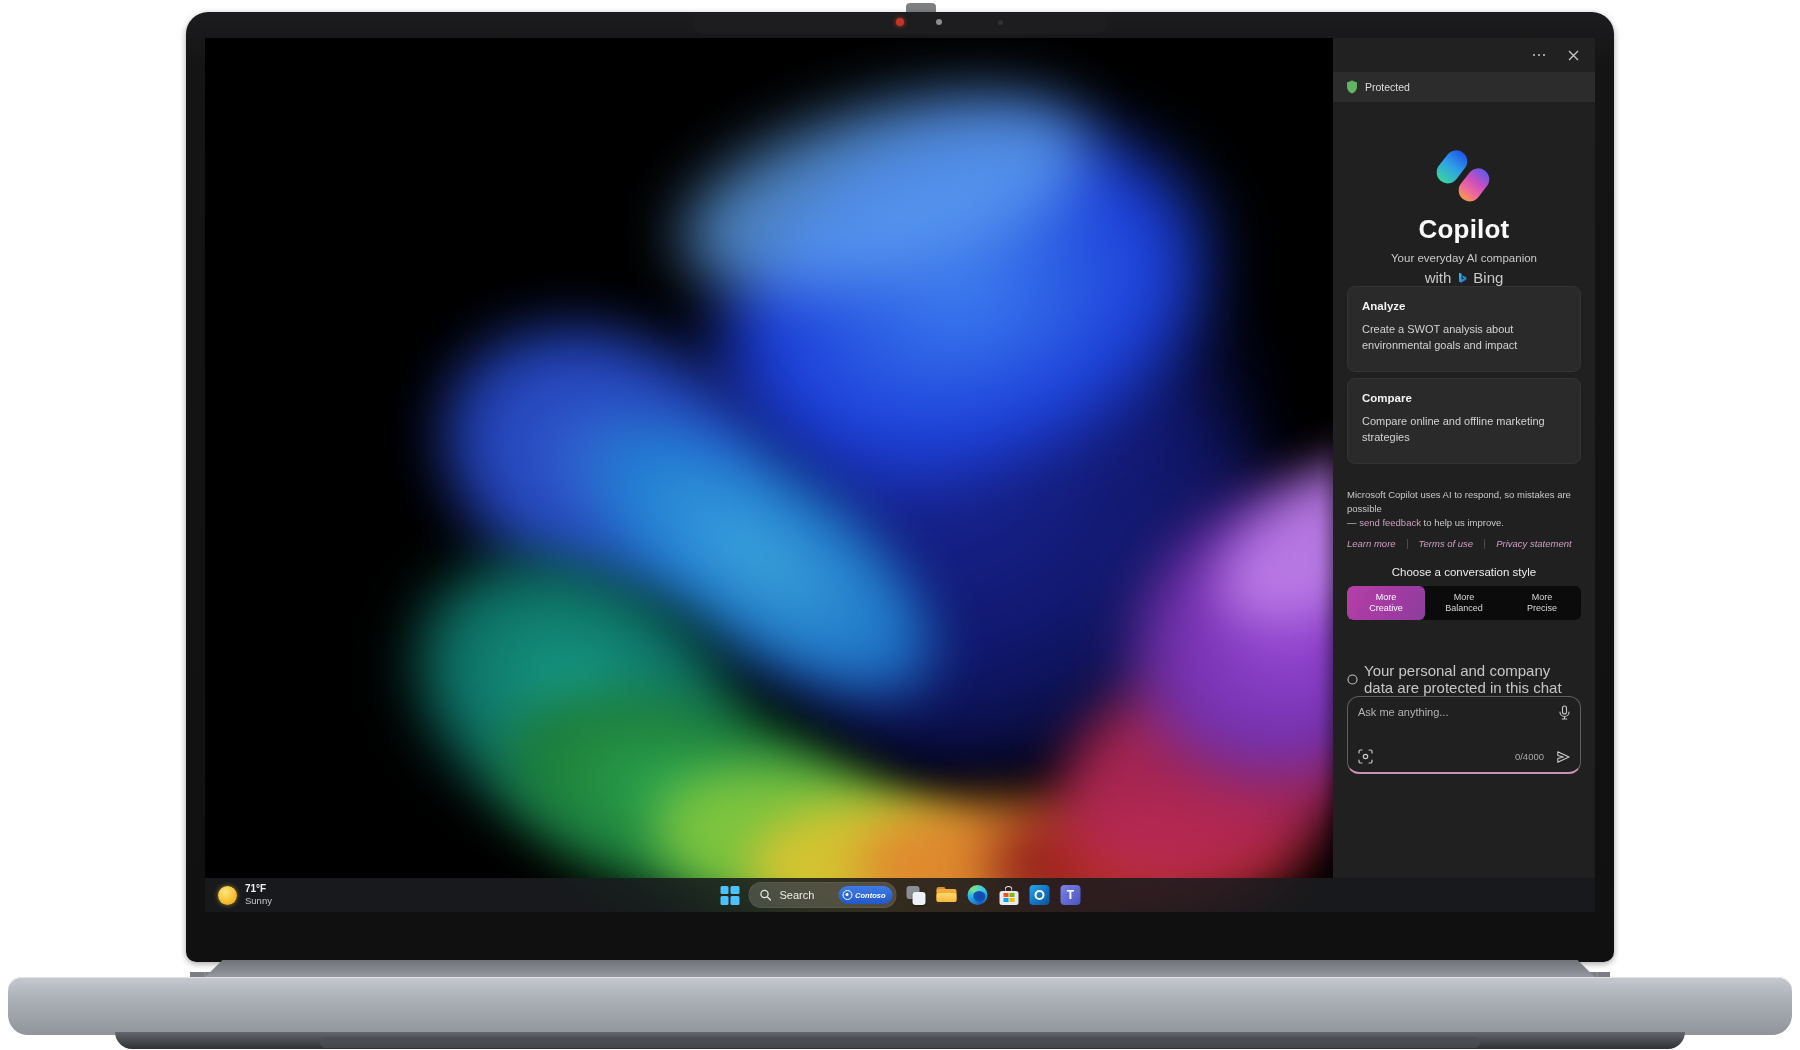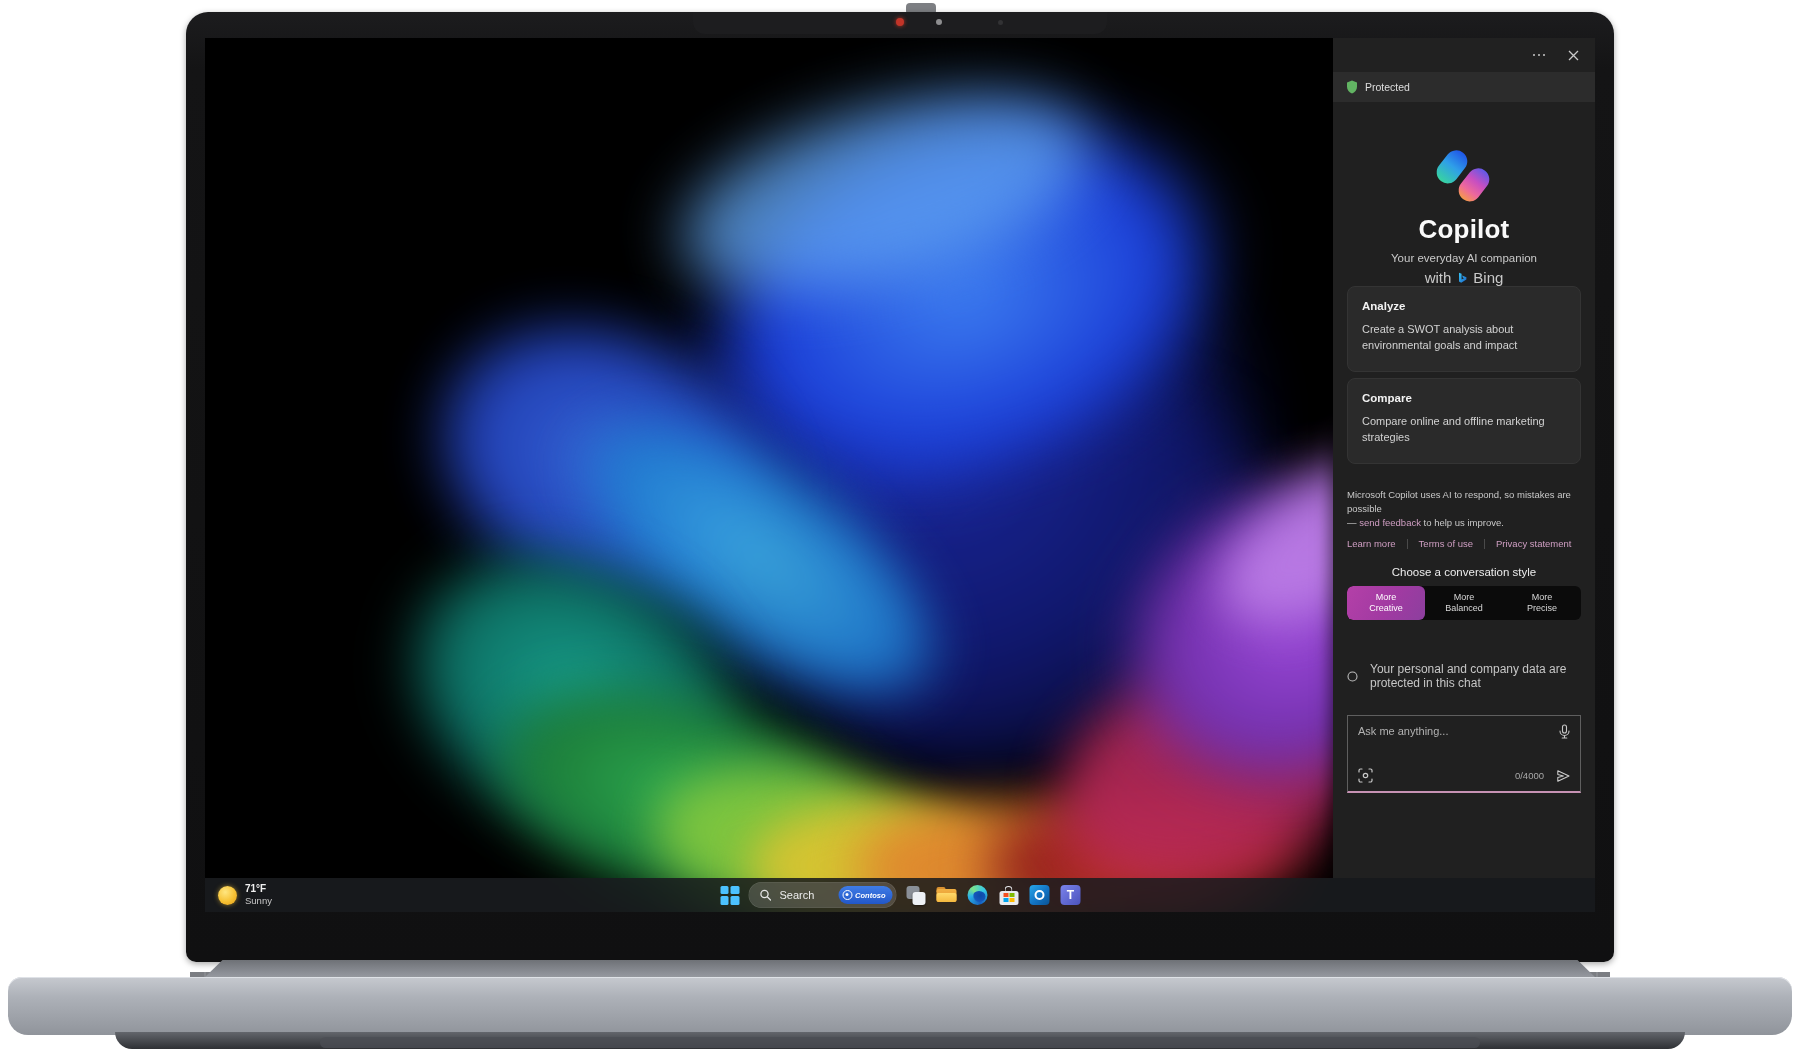--- a/index.html
+++ b/index.html
@@ -62,32 +62,32 @@
 
   .cp-card { background:#2a2a2a; border:1px solid #343434; border-radius:8px; padding:13px 14px; height:86px; cursor:pointer; }
   .cp-card + .cp-card { margin-top:6px; }
   .cp-card:first-of-type { margin-top:22px; }
   .cp-card-title { font-size:11.5px; font-weight:bold; color:#f2f2f2; }
   .cp-card-desc { font-size:11px; color:#d2d2d2; line-height:1.45; margin-top:10px; }
 
   .cp-disclaimer { margin-top:24px; font-size:9.5px; color:#c9c9c9; line-height:1.45; }
   .cp-link { color:#cf9ec2; cursor:pointer; }
   .cp-links { display:flex; align-items:center; margin-top:9px; font-size:9.5px; }
-  .cp-links .lk { color:#cf9ec2; cursor:pointer; }
+  .cp-links .lk { color:#cf9ec2; cursor:pointer;font-style:italic; }
   .cp-links .sep { width:1px; height:10px; background:#4a4a4a; margin:0 11px; }
 
   .cp-style-heading { text-align:center; font-size:11.5px; color:#ececec; margin-top:17px; }
   .cp-toggle { margin-top:8px; height:34px; background:#0b0b0b; border-radius:6px; display:flex; overflow:hidden; }
   .cp-toggle button { flex:1; background:transparent; border:none; color:#d8d8d8; font-family:inherit; font-size:9px; line-height:1.3; cursor:pointer; }
   .cp-toggle button.selected { background:linear-gradient(120deg,#b440a8 0%,#a13aa2 55%,#8c3f9e 100%); border-radius:6px; color:#fff; }
 
-  .cp-privacy { display:flex; align-items:center; gap:12px; margin-top:42px; font-size:12px; color:#c6c6c6; }
+  .cp-privacy { display:flex; align-items:center; gap:6px; margin-top:42px; font-size:15px; color:#c6c6c6; }
   .cp-privacy svg { flex:0 0 auto; }
 
-  .cp-input { margin-top:25px; height:78px; border:1px solid #5f5f5f; border-bottom:2px solid #c792b4; border-radius:0; position:relative; padding:9px 10px; }
+  .cp-input { margin-top:0; height:78px; border:1px solid #5f5f5f; border-bottom:2px solid #c792b4; border-radius:12px; position:relative; padding:9px 10px; }
   .cp-input textarea { width:185px; height:34px; background:transparent; border:none; outline:none; resize:none; color:#e0e0e0; font-family:inherit; font-size:11px; }
   .cp-input textarea::placeholder { color:#b2b2b2; }
   .ci-mic { position:absolute; right:9px; top:8px; cursor:pointer; }
   .ci-lens { position:absolute; left:10px; bottom:8px; cursor:pointer; }
   .ci-count { position:absolute; right:36px; bottom:10px; font-size:9.5px; color:#a8a8a8; }
   .ci-send { position:absolute; right:9px; bottom:7px; cursor:pointer; }
 
   
   .taskbar { position:absolute; left:0; bottom:0; width:100%; height:34px; background:rgba(26,28,32,.88); backdrop-filter:blur(10px) saturate(1.3); display:flex; align-items:center; }
   .tb-weather { position:absolute; left:7px; top:2px; display:flex; align-items:center; gap:8px; height:30px; padding:0 6px; border-radius:4px; cursor:pointer; }

